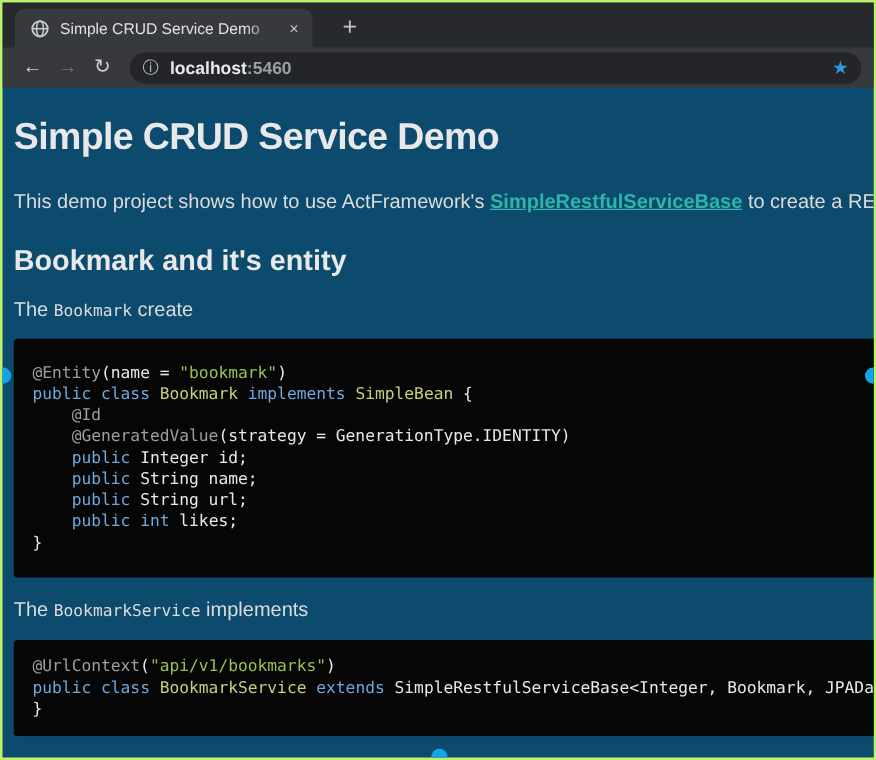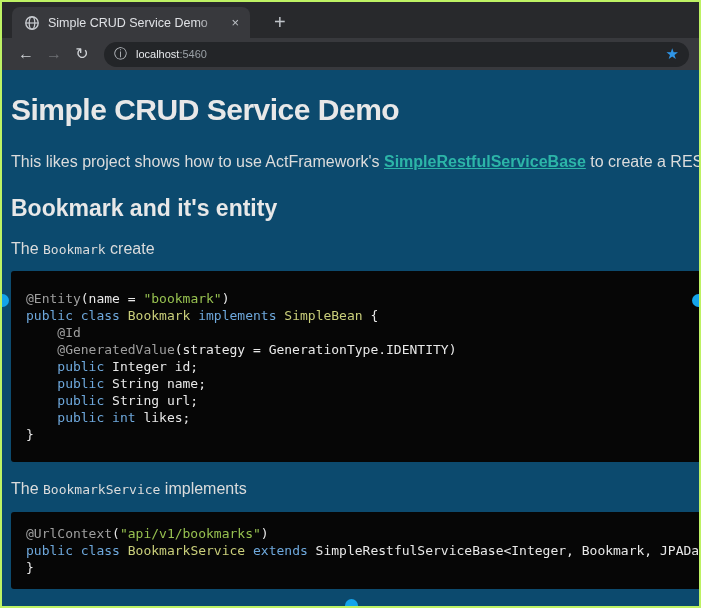--- a/index.html
+++ b/index.html
@@ -22,21 +22,21 @@
   .favicon{flex:0 0 16px;height:16px;}
   .newtab{color:#c0c4c9;font-size:20px;line-height:20px;margin:0 0 6px 18px;padding:0 6px;}
   .toolbar{height:32px;background:#38393d;display:flex;align-items:center;padding:0 10px;box-sizing:border-box;}
   .navbtn{font-size:16px;color:#cfd2d6;width:28px;text-align:center;line-height:26px;}
   .navbtn.disabled{color:#6e7074;}
   .addressbar{
     flex:1;height:25px;margin-left:8px;background:#232528;border-radius:13px;
     display:flex;align-items:center;padding:0 10px;box-sizing:border-box;
   }
   .info-icon{color:#bdc1c6;font-size:13px;margin-right:9px;}
-  .url{font-size:11px;white-space:nowrap;flex:1;}
+  .url{font-size:14px;white-space:nowrap;flex:1;font-weight:bold;}
   .url .host{color:#e8eaed;}
   .url .port{color:#9aa0a6;}
   .star-icon{font-size:15px;color:#2f96e8;margin-left:8px;}
   
   .content{padding:0 0 0 9px;overflow:hidden;}
   h1{margin:24px 0 26px 0;font-size:30px;line-height:32px;color:#e8e8e8;letter-spacing:-0.5px;white-space:nowrap;}
   h2{margin:24px 0 18px 0;font-size:23px;line-height:26px;color:#e8e8e8;white-space:nowrap;}
   p{margin:0;font-size:16px;line-height:19px;color:#dcdcdc;white-space:nowrap;}
   p.intro{margin-bottom:24px;}
   p.lead-entity{margin-bottom:12px;}
@@ -86,21 +86,21 @@
     <div class="addressbar">
       <span class="info-icon">ⓘ</span>
       <span class="url"><span class="host">localhost</span><span class="port">:5460</span></span>
       <span class="star-icon">★</span>
     </div>
   </div>
 
   <div class="content">
     <h1>Simple CRUD Service Demo</h1>
 
-    <p class="intro"><span>This likes project shows how to use ActFramework's </span><a class="doclink">SimpleRestfulServiceBase</a><span> to create a REST</span></p>
+    <p class="intro"><span>This demo project shows how to use ActFramework's </span><a class="doclink">SimpleRestfulServiceBase</a><span> to create a REST</span></p>
 
     <h2>Bookmark and it's entity</h2>
 
     <p class="lead-entity"><span>The </span><span class="inline-code">Bookmark</span><span> create</span></p>
 
     <pre class="codeblock block-entity"><div><span class="tok-meta">@Entity</span><span class="tok-plain">(name = </span><span class="tok-string">"bookmark"</span><span class="tok-plain">)</span></div><div><span class="tok-keyword">public</span><span class="tok-plain"> </span><span class="tok-keyword">class</span><span class="tok-plain"> </span><span class="tok-title">Bookmark</span><span class="tok-plain"> </span><span class="tok-keyword">implements</span><span class="tok-plain"> </span><span class="tok-title">SimpleBean</span><span class="tok-plain"> {</span></div><div><span class="tok-plain">    </span><span class="tok-meta">@Id</span></div><div><span class="tok-plain">    </span><span class="tok-meta">@GeneratedValue</span><span class="tok-plain">(strategy = GenerationType.IDENTITY)</span></div><div><span class="tok-plain">    </span><span class="tok-keyword">public</span><span class="tok-plain"> Integer id;</span></div><div><span class="tok-plain">    </span><span class="tok-keyword">public</span><span class="tok-plain"> String name;</span></div><div><span class="tok-plain">    </span><span class="tok-keyword">public</span><span class="tok-plain"> String url;</span></div><div><span class="tok-plain">    </span><span class="tok-keyword">public</span><span class="tok-plain"> </span><span class="tok-keyword">int</span><span class="tok-plain"> likes;</span></div><div><span class="tok-plain">}</span></div></pre>
 
     <p class="lead-controller"><span>The </span><span class="inline-code">BookmarkService</span><span> implements</span></p>
 
     <pre class="codeblock block-service"><div><span class="tok-meta">@UrlContext</span><span class="tok-plain">(</span><span class="tok-string">"api/v1/bookmarks"</span><span class="tok-plain">)</span></div><div><span class="tok-keyword">public</span><span class="tok-plain"> </span><span class="tok-keyword">class</span><span class="tok-plain"> </span><span class="tok-title">BookmarkService</span><span class="tok-plain"> </span><span class="tok-keyword">extends</span><span class="tok-plain"> SimpleRestfulServiceBase&lt;Integer, Bookmark, JPADa</span></div><div><span class="tok-plain">}</span></div></pre>

